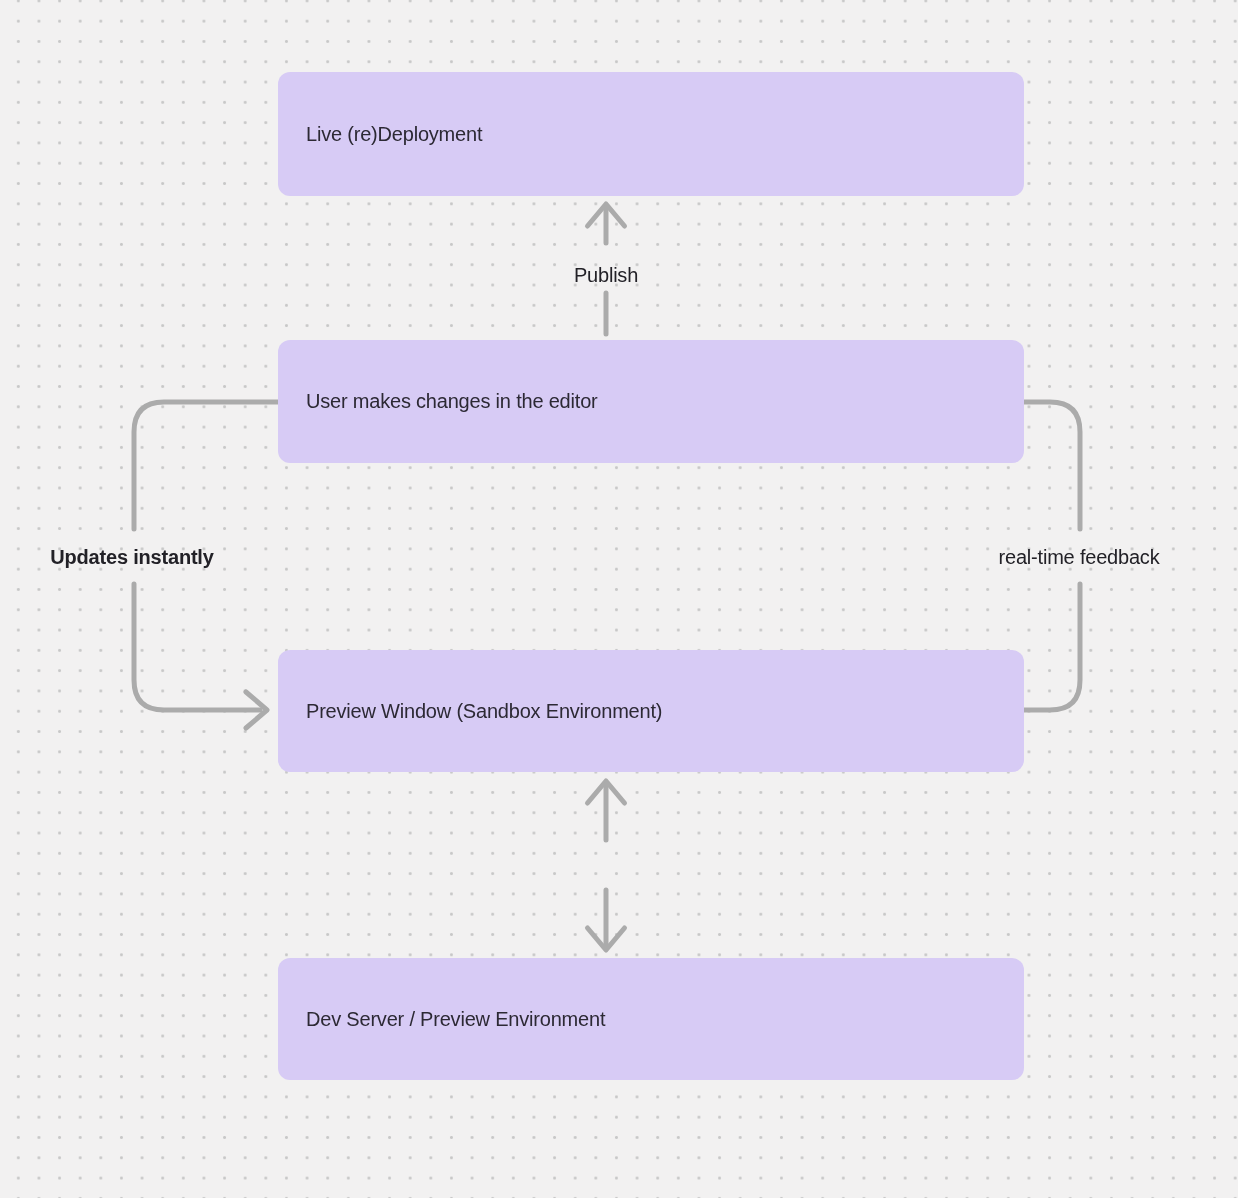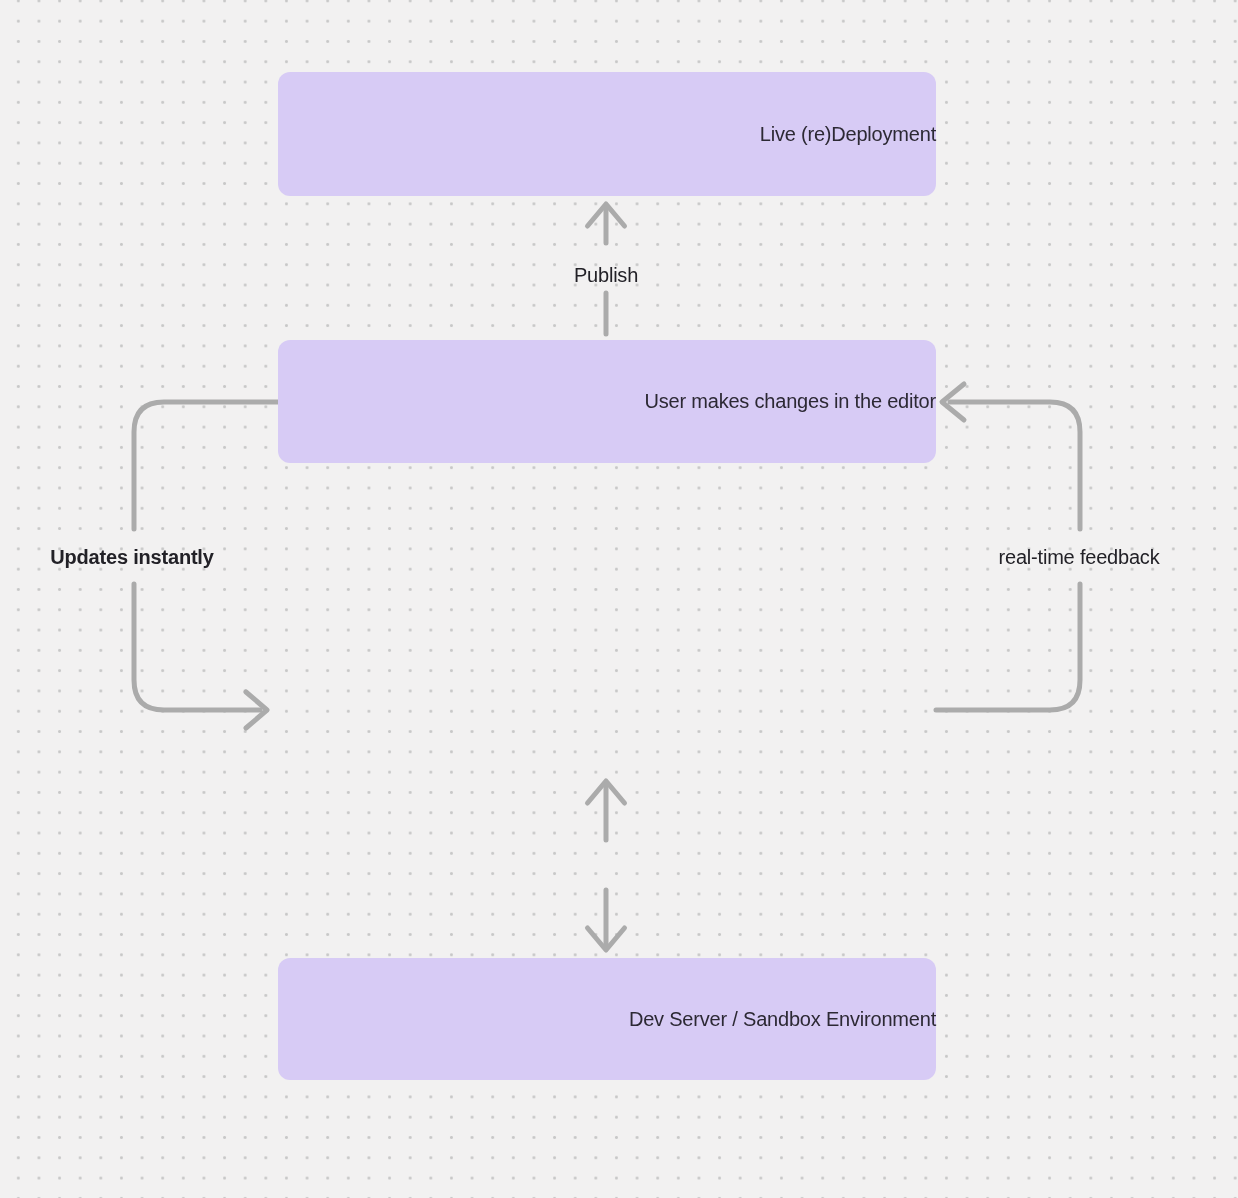--- a/index.html
+++ b/index.html
@@ -13,26 +13,27 @@
     height: 1198px;
     overflow: hidden;
     background-color: #f2f1f1;
     background-image: radial-gradient(circle, #c8c8c8 1.3px, rgba(200,200,200,0) 1.5px);
     background-size: 20.63px 20.3px;
     background-position: 8px 11px;
   }
   .node {
     position: absolute;
     left: 278px;
-    width: 658px;
+    width: 718px;
     background: #d7cbf5;
     border-radius: 12px;
     display: flex;
     align-items: center;
-    justify-content: flex-end;
+    justify-content: flex-start;
+    padding-left: 28px;
   }
   .node-label {
     font-size: 20px;
     color: #2c2934;
     letter-spacing: -0.2px;
     white-space: nowrap;
   }
   #node-live    { top: 72px;  height: 124px; }
   #node-editor  { top: 340px; height: 123px; }
   #node-preview { top: 650px; height: 122px; }
@@ -99,22 +100,25 @@
   </svg>
 
   <div class="node" id="node-live">
     <span class="node-label">Live (re)Deployment</span>
   </div>
 
   <div class="node" id="node-editor">
     <span class="node-label">User makes changes in the editor</span>
   </div>
 
+  <div class="node" id="node-preview">
+    <span class="node-label">Preview Window (Sandbox Environment)</span>
+  </div>
 
   <div class="node" id="node-dev">
-    <span class="node-label">Dev Server / Sandbox Environment</span>
+    <span class="node-label">Dev Server / Preview Environment</span>
   </div>
 
   <div class="edge-label" id="label-publish">Publish</div>
   <div class="edge-label" id="label-updates">Updates instantly</div>
   <div class="edge-label" id="label-feedback">real-time feedback</div>
 
 </div>
 
 </body></html>

